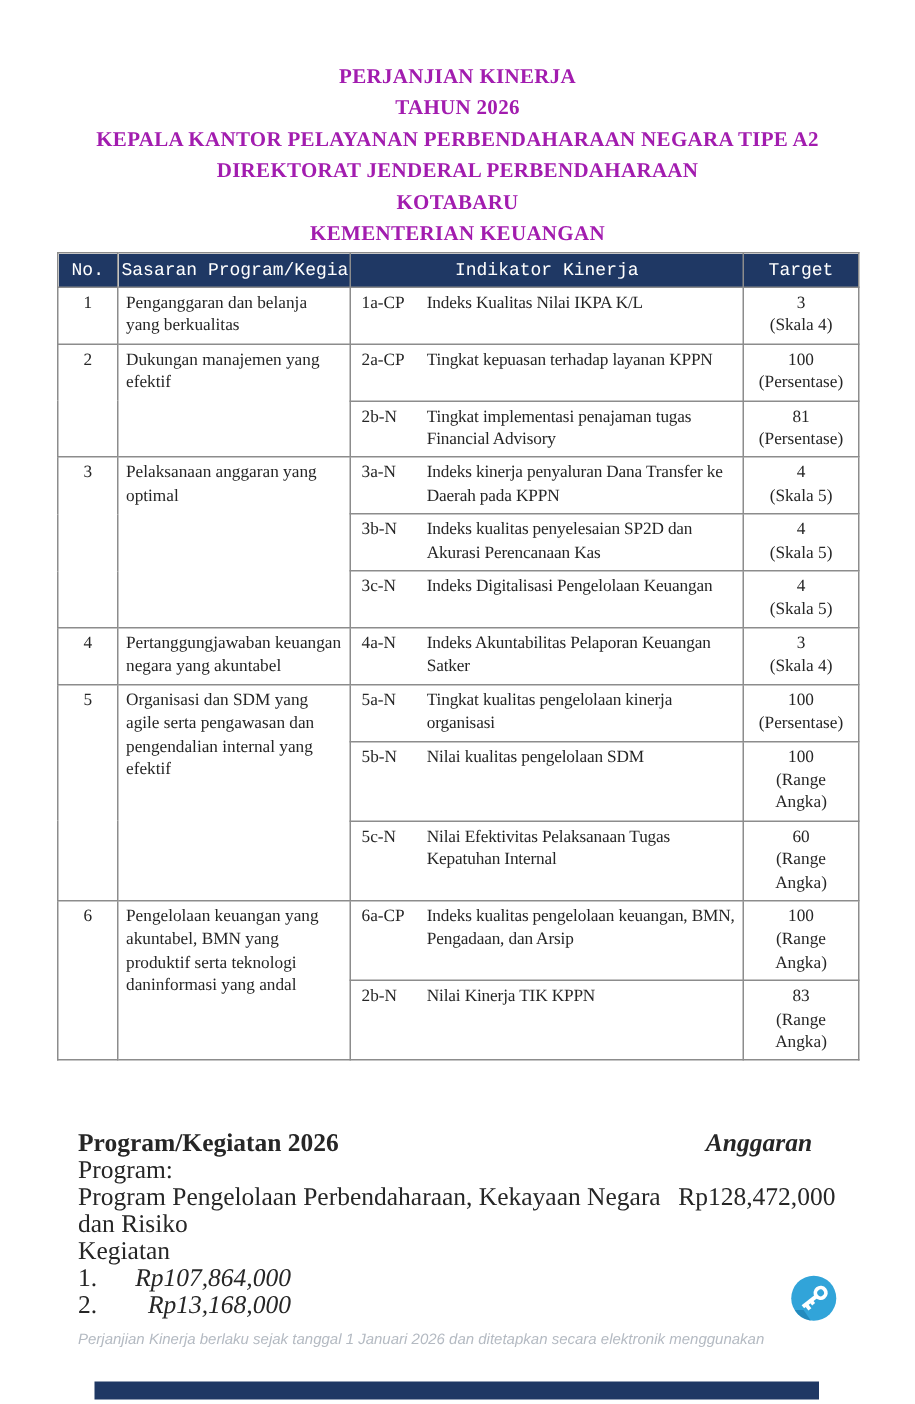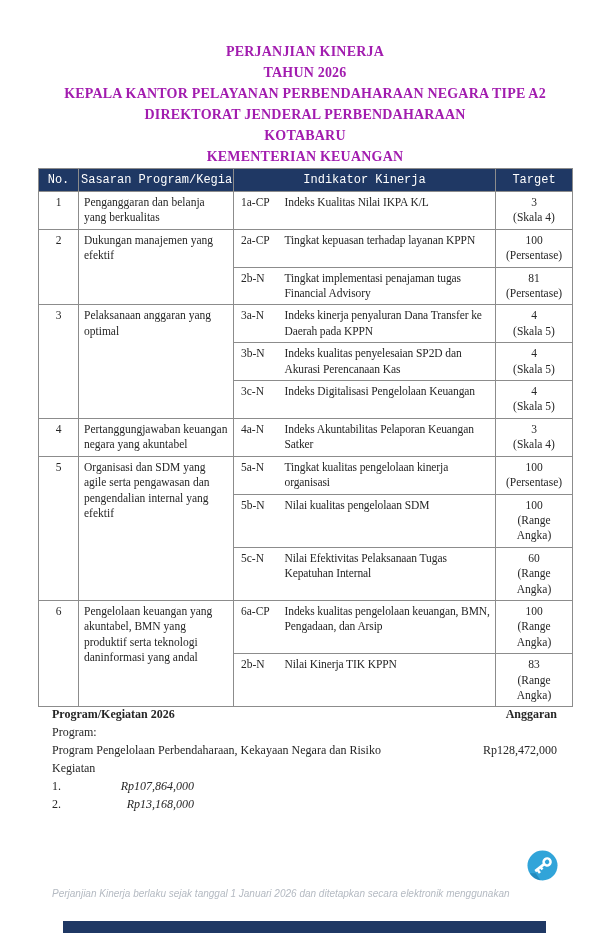--- a/index.html
+++ b/index.html
@@ -33,25 +33,25 @@
     border:1px solid var(--border-in);vertical-align:top;
     padding:3px 5px;line-height:1.34;
   }
   td.cell-no{text-align:center;}
   td.cell-kode{border-right:0;padding-left:7px;}
   td.cell-indikator{border-left:0;letter-spacing:-.1px;}
   td.cell-target{text-align:center;padding:3px 4px;}
   .tval{text-align:center;}
   .tunit{text-align:center;}
   
-  .program-section{position:absolute;top:705px;left:52px;width:505px;font-size:12px;line-height:18px;}
+  .program-section{position:absolute;top:753px;left:52px;width:505px;font-size:17px;line-height:18px;}
   .prog-row{display:flex;}
   .prog-left{flex:1 1 auto;}
   .prog-right{flex:0 0 110px;text-align:right;}
-  .prog-right.head{text-align:right;padding-left:8px;}
+  .prog-right.head{text-align:center;padding-left:8px;font-style:italic;}
   .bold{font-weight:bold;}
   .keg-row{display:flex;}
   .keg-num{flex:0 0 32px;}
   .keg-text{flex:1 1 auto;}
   .keg-amount{flex:0 0 110px;text-align:right;font-style:italic;}
   
   .footer-note{
     position:absolute;top:855px;left:52px;width:468px;
     font-family:"Liberation Sans", sans-serif;font-style:italic;
     font-size:10px;line-height:15.5px;color:var(--footer-gray);white-space:pre-wrap;

